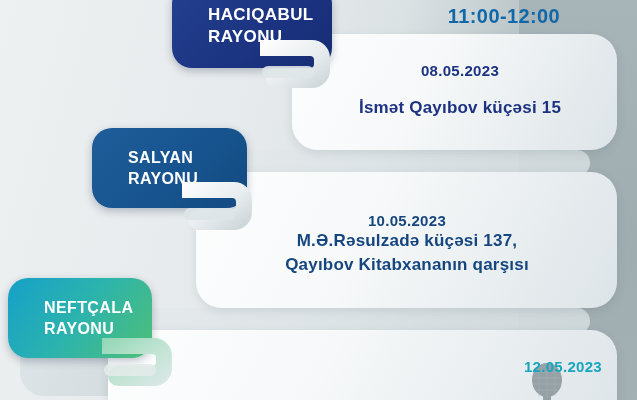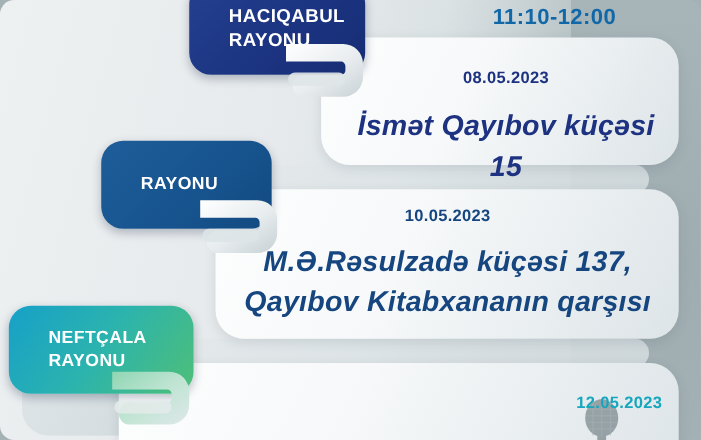--- a/index.html
+++ b/index.html
@@ -11,21 +11,20 @@
     font-family:"Liberation Sans", sans-serif;
     background:#a4b2b6;
   }
 
   #poster {
     position:relative;
     width:637px; height:400px;
     overflow:hidden;
     background:
       linear-gradient(105deg,#eef1f2 0%, #e6eaec 38%, #dbe2e4 55%, #b9c4c7 72%, #a4b2b6 100%);
-    border-radius: 13px;
   }
 
   
   .backdrop-right {
     position:absolute;
     right:0; top:0;
     width:118px; height:400px;
     background:linear-gradient(180deg,#a7b4b8 0%, #9fadb1 60%, #a3b0b4 100%);
   }
 
@@ -71,21 +70,21 @@
     left:172px; top:-16px; width:160px; height:84px;
     background:linear-gradient(135deg,#23408f 0%, #1b3380 60%, #162d73 100%);
     font-size:17px;
   }
   .badge.b2 {
     left:92px; top:128px; width:155px; height:80px;
     background:linear-gradient(135deg,#1e5d99 0%, #17548f 55%, #134a80 100%);
     font-size:16px;
   }
   .badge.b3 {
-    left:8px; top:278px; width:168px; height:80px;
+    left:8px; top:278px; width:144px; height:80px;
     background:linear-gradient(125deg,#17a0c8 0%, #2bb3ae 48%, #4fbf77 100%);
     font-size:16px;
   }
 
   
   .hook {
     position:absolute;
     width:92px; height:56px;
     z-index:7;
     pointer-events:none;
@@ -95,31 +94,31 @@
   .hook.h3 { left:96px;  top:334px; }
 
   
   .txt {
     position:absolute;
     text-align:center;
     z-index:8;
     font-weight:bold;
   }
   .date { font-size:15px; letter-spacing:.3px; }
-  .addr { font-size:26px; letter-spacing:.2px; line-height:1.42;font-style:italic; }
+  .addr { font-size:17px; letter-spacing:.2px; line-height:1.42; }
 
   .navy { color:#1d3281; }
   .steel{ color:#16467f; }
   .teal { color:#16a6bd;text-align:right; }
 
   .t1 { left:312px; top:62px;  width:296px; }
   .t1 .addr { margin-top:17px; }
 
-  .t2 { left:210px; top:188px; width:394px; }
-  .t2 .addr { margin-top:14px; }
+  .t2 { left:210px; top:212px; width:394px; }
+  .t2 .addr { }
 
   .t3 { left:122px; top:358px; width:480px; }
 
   
   .time-label {
     position:absolute;
     left:414px; top:5px;
     width:180px;
     text-align:center;
     font-size:20px;
@@ -169,20 +168,21 @@
   </svg>
 
   <div class="t1 txt navy">
     <div class="date">08.05.2023</div>
     <div class="addr">İsmət Qayıbov küçəsi 15</div>
   </div>
 
   <div class="card c2"></div>
 
   <div class="badge b2">
+    <span class="ln">SALYAN</span>
     <span class="ln">RAYONU</span>
   </div>
 
   <svg class="hook h2" viewBox="0 0 92 56">
     <defs>
       <linearGradient id="hg2" x1="0" y1="0" x2="1" y2="1">
         <stop offset="0%" stop-color="#ffffff"></stop>
         <stop offset="55%" stop-color="#e7ecee"></stop>
         <stop offset="100%" stop-color="#c6d0d4"></stop>
       </linearGradient>
@@ -213,21 +213,21 @@
       </linearGradient>
     </defs>
     <path d="M6 4 H58 a18 18 0 0 1 18 18 v12 a18 18 0 0 1 -18 18 H22 a10 10 0 0 1 0 -20 H56 a4 4 0 0 0 4 -4 v-4 a4 4 0 0 0 -4 -4 H6 Z" fill="url(#hg3)"></path>
     <path d="M14 30 h40 a6 6 0 0 1 0 12 H14 a6 6 0 0 1 0 -12 Z" fill="#e2eae9" opacity=".9"></path>
   </svg>
 
   <div class="t3 txt teal">
     <div class="date">12.05.2023</div>
   </div>
 
-  <div class="time-label">11:10-12:00</div>
+  <div class="time-label">11:00-12:00</div>
 
   <svg class="mic" viewBox="0 0 40 46">
     <ellipse cx="20" cy="20" rx="15" ry="17" fill="#5d6d74"></ellipse>
     <rect x="16" y="34" width="8" height="14" rx="3" fill="#5d6d74"></rect>
     <g stroke="#7a8a91" stroke-width="1" opacity=".55">
       <line x1="7" y1="12" x2="33" y2="12"></line>
       <line x1="6" y1="18" x2="34" y2="18"></line>
       <line x1="6" y1="24" x2="34" y2="24"></line>
       <line x1="8" y1="30" x2="32" y2="30"></line>
       <line x1="12" y1="4" x2="12" y2="36"></line>

